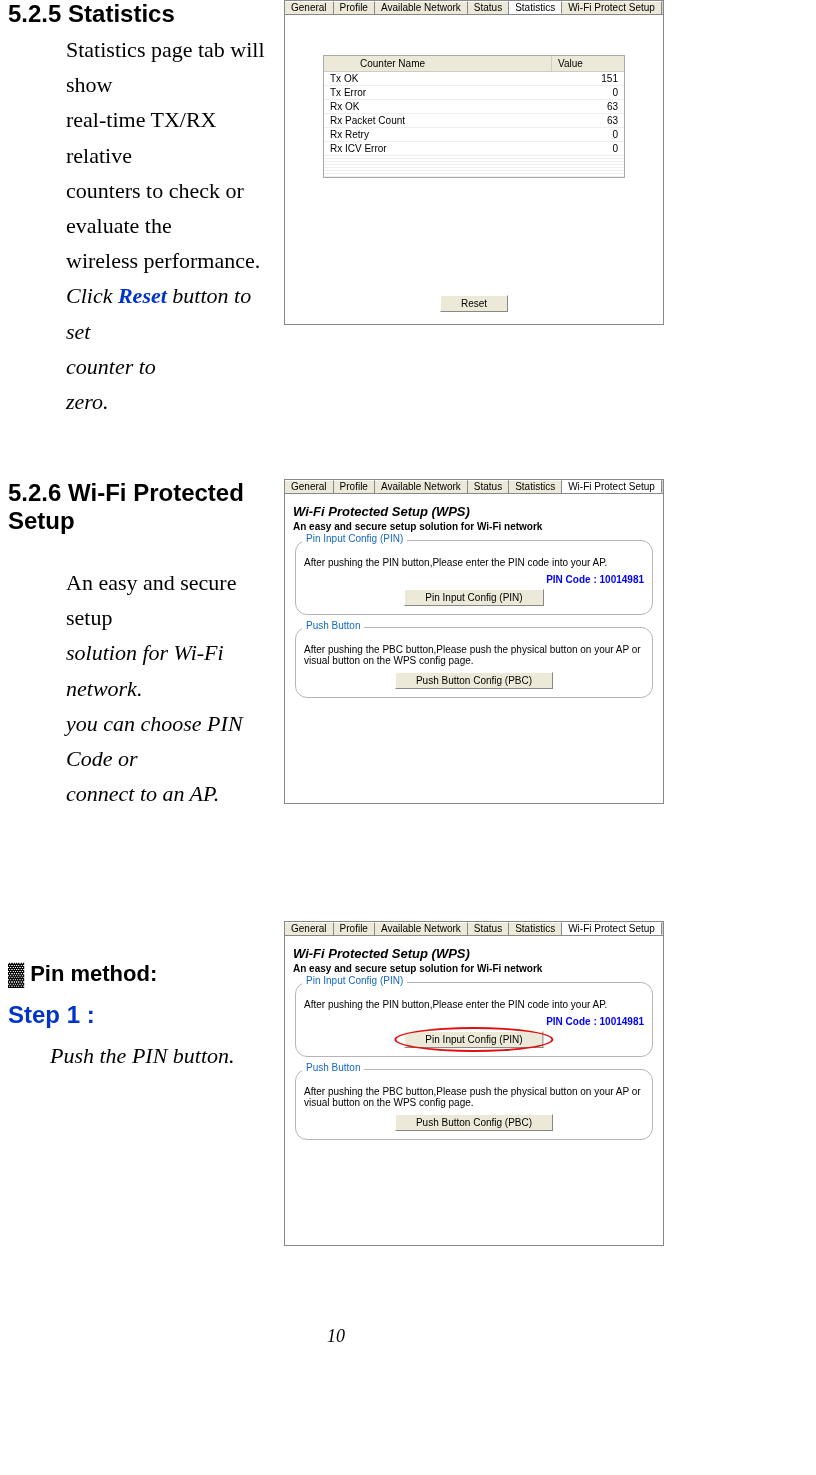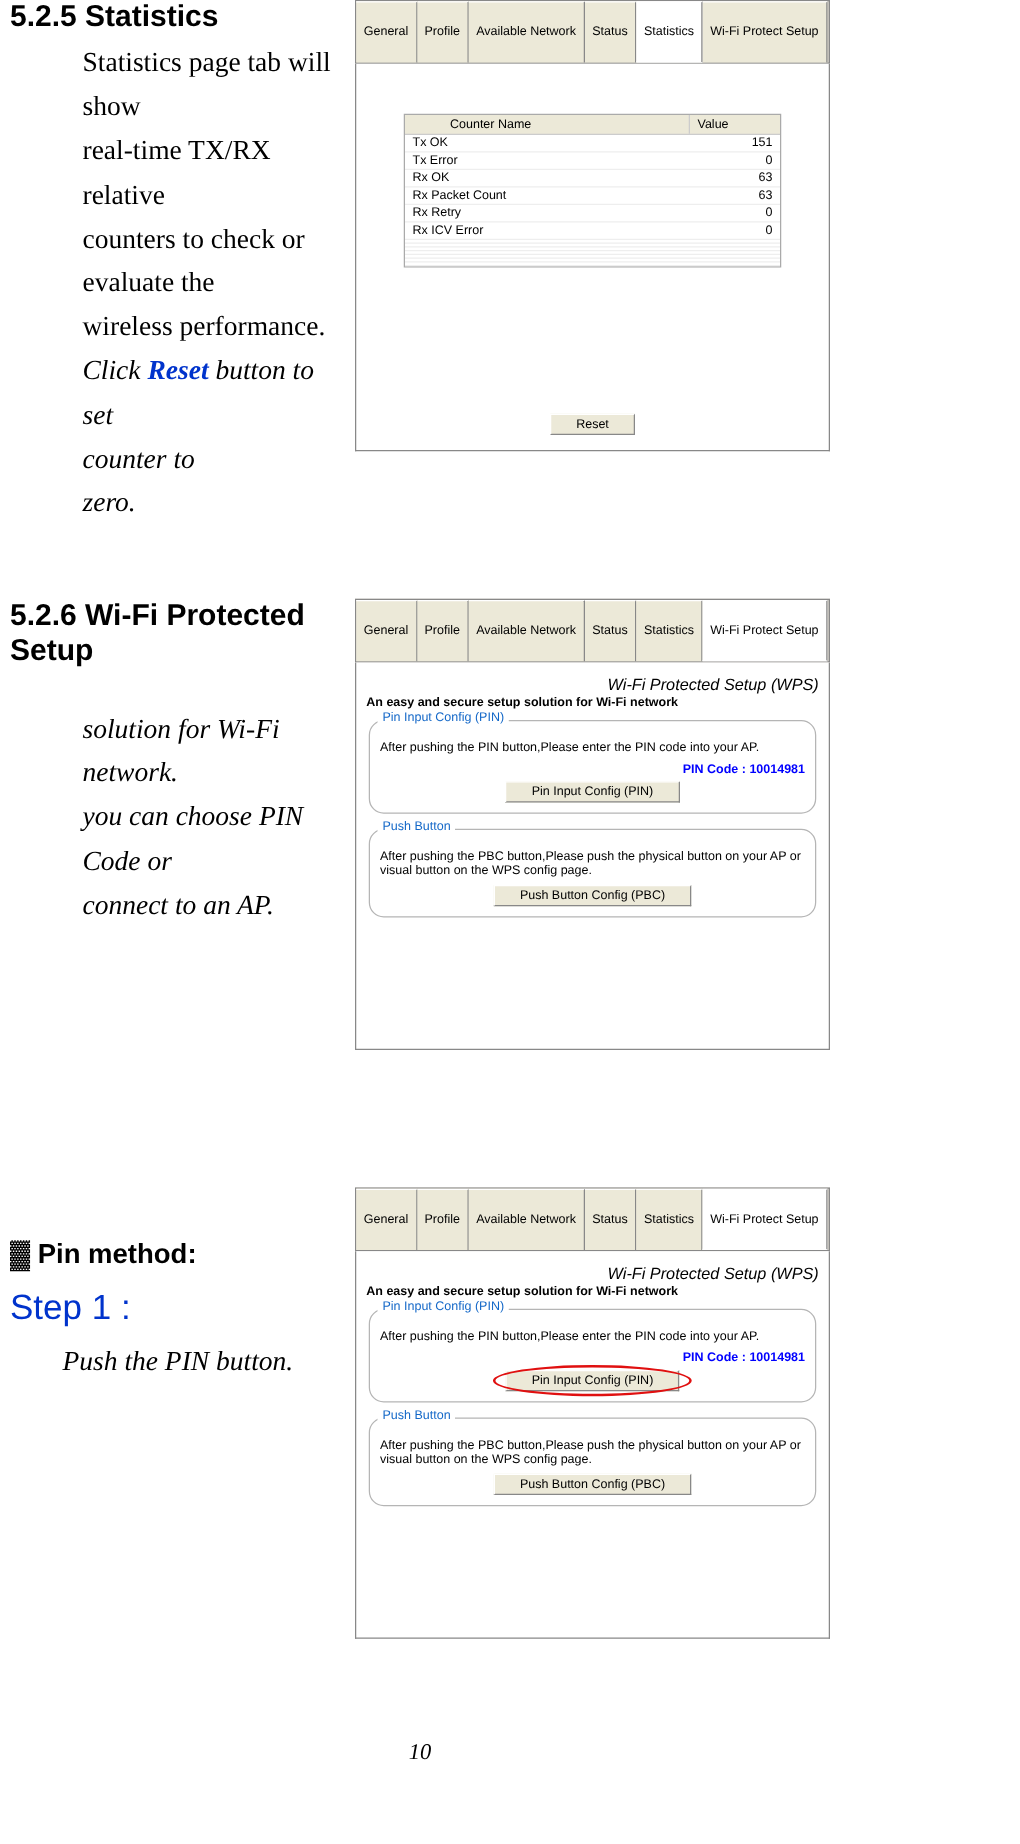--- a/index.html
+++ b/index.html
@@ -48,21 +48,21 @@
     flex: 0 0 auto;
   }
   .tabs {
     display: flex;
     background: #d4d0c8;
     border: 1px solid #888;
     font-family: "MS Sans Serif", Tahoma, Arial, sans-serif;
     font-size: 10px;
   }
   .tabs > div {
-    padding: 18px 6px;
+    padding: 0 6px;
     border-right: 1px solid #888;
     border-top: 1px solid #fff;
     background: #ece9d8;
   }
   .tabs > div.active {
     background: #fff;
     border-bottom: 1px solid #fff;
     position: relative;
     z-index: 1;
   }
@@ -134,25 +134,24 @@
     right: 0;
   }
 
   .wps-panel {
     width: 380px;
     height: 310px;
     padding: 10px 8px;
     font-size: 10px;
   }
   .wps-title {
-    font-weight: normal;
+    font-weight: bold;
     font-style: italic;
     font-size: 13px;
     margin-bottom: 2px;
-    text-align: right;
   }
   .wps-sub {
     font-weight: bold;
     margin-bottom: 6px;
   }
   .group-box {
     border: 1px solid #b5b5b5;
     border-radius: 12px;
     margin: 8px 2px 12px 2px;
     padding: 16px 8px 8px 8px;
@@ -187,22 +186,22 @@
   }
 
   .pin-heading {
     font-family: Arial, Helvetica, sans-serif;
     font-size: 22px;
     font-weight: bold;
     margin: 40px 0 10px 0;
   }
   .step-heading {
     font-family: Arial, Helvetica, sans-serif;
-    font-size: 28px;
-    font-weight: normal;
+    font-size: 24px;
+    font-weight: bold;
     color: #0033cc;
     margin: 14px 0 14px 0;
   }
   .step-body {
     font-size: 22px;
     font-style: italic;
     margin-left: 42px;
   }
   .page-num {
     text-align: center;
@@ -308,20 +307,21 @@
       </div>
     </div>
   </div>
 
   <div class="section-gap"></div>
 
   <div class="row">
     <div class="left-col">
       <h3>5.2.6 Wi-Fi Protected Setup</h3>
       <div class="body-text" style="margin-top:30px;">
+        <div>An easy and secure setup</div>
         <div class="italic">solution for Wi-Fi network.</div>
         <div class="italic">you can choose PIN Code or</div>
         <div class="italic">connect to an AP.</div>
       </div>
     </div>
 
     <div class="screenshot">
       <div class="tabs">
         <div>General</div>
         <div>Profile</div>

